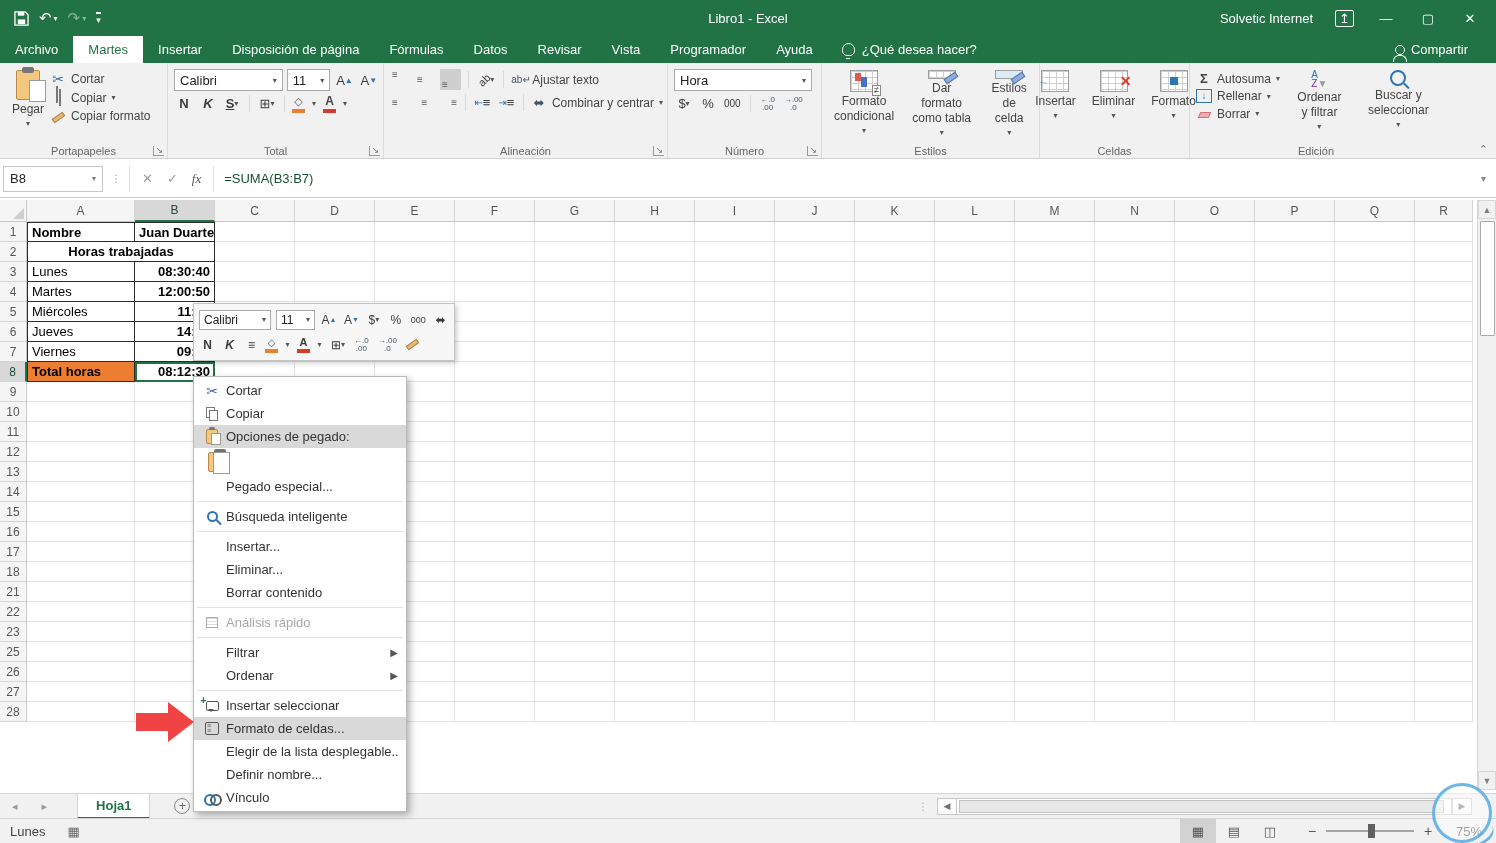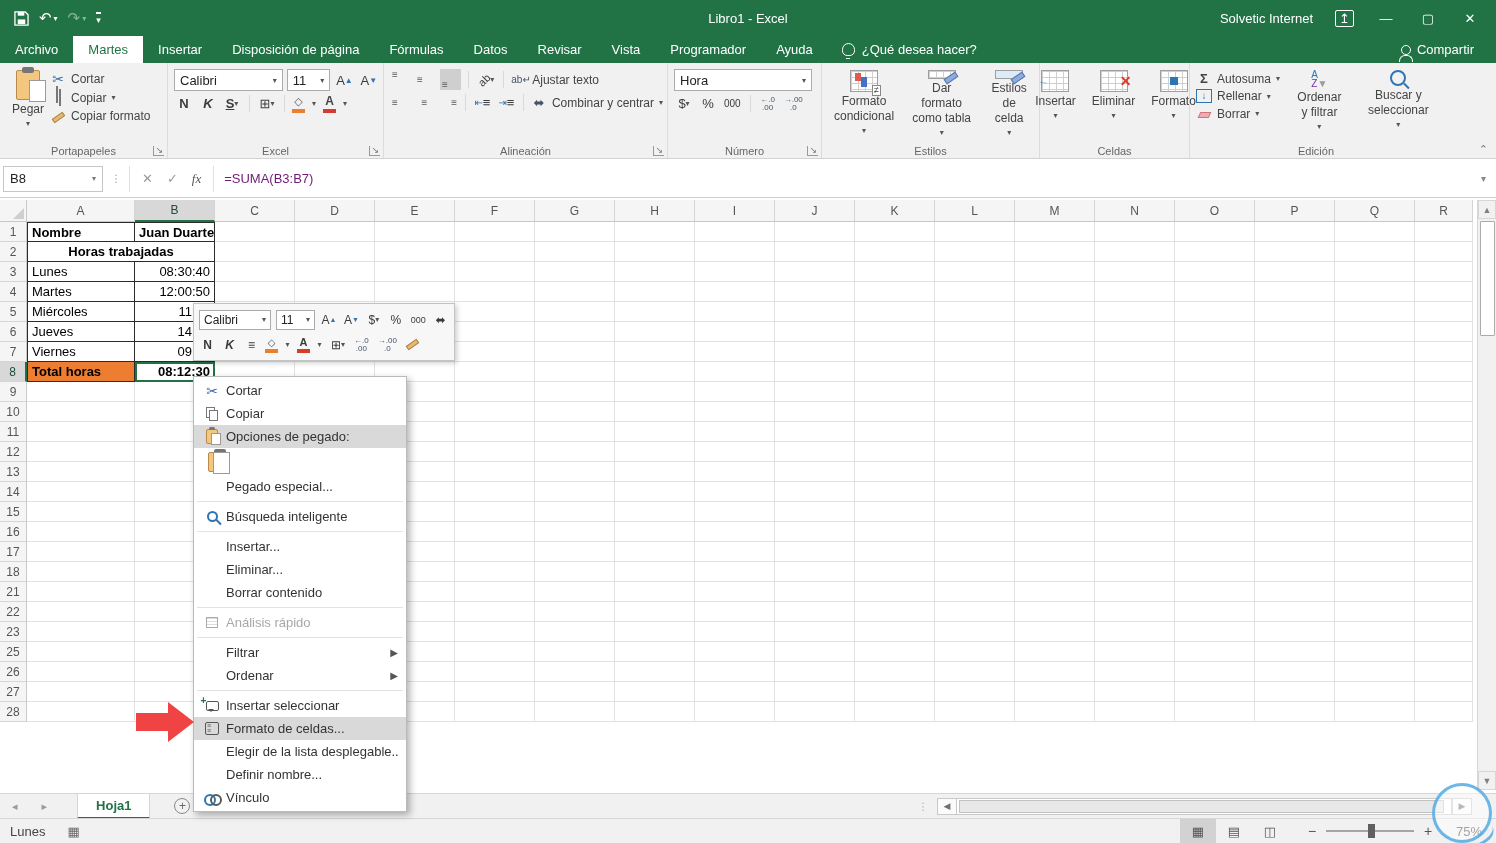--- a/index.html
+++ b/index.html
@@ -18,21 +18,21 @@
   .winbtn { font-size:13px; width:20px; text-align:center; cursor:pointer; }
   .ribbon-display-icon { font-size:13px; border:1px solid #fff; padding:0 3px; border-radius:2px; }
 
   
   .tabsrow { position:absolute; top:36px; left:0; right:0; height:27px; background:#217346; display:flex; align-items:stretch; color:#fff; font-size:13px; }
   .tab { padding:0 15px; display:flex; align-items:center; cursor:pointer; }
   .tab.active { background:#fff; color:#217346; }
   .tellme { display:flex; align-items:center; gap:7px; padding:0 14px; }
   .bulb { width:13px; height:13px; border:1.5px solid #fff; border-radius:50% 50% 40% 40%; position:relative; }
   .bulb::after { content:''; position:absolute; left:3px; bottom:-4px; width:4px; height:3px; border-bottom:1.5px solid #fff; }
-  .share { margin-left:auto; display:flex; align-items:center; gap:6px; padding-right:22px;justify-content:space-between; }
+  .share { margin-left:auto; display:flex; align-items:center; gap:6px; padding-right:28px;justify-content:space-between; }
   .person { width:10px; height:10px; border:1.5px solid #fff; border-radius:50%; position:relative; }
   .person::after { content:''; position:absolute; left:-3px; top:9px; width:12px; height:6px; border:1.5px solid #fff; border-bottom:none; border-radius:6px 6px 0 0; }
 
   
   .ribbon { position:absolute; top:63px; left:0; right:0; height:96px; background:#F1F1F1; border-bottom:1px solid #D2D2D2; display:flex; font-size:12px; color:#444; }
   .rgroup { position:relative; border-right:1px solid #DCDCDC; height:100%; padding:4px 4px 18px 6px; }
   .glabel { position:absolute; bottom:1px; left:0; right:0; text-align:center; font-size:11px; color:#666; }
   .dlg { position:absolute; bottom:2px; right:3px; font-size:9px; color:#777; border:1px solid #999; border-top:none; border-right:none; padding:0 1px; line-height:9px; cursor:pointer; }
   .bigbtn { display:flex; flex-direction:column; align-items:center; justify-content:flex-start; gap:2px; padding:3px 6px; cursor:pointer; }
   .bigbtn .cap { text-align:center; line-height:1.25; }
@@ -77,39 +77,39 @@
 
   
   .fbar { position:absolute; top:160px; left:0; right:0; height:38px; background:#fff; border-bottom:1px solid #CFCFCF; display:flex; align-items:center; }
   .namebox { width:100px; height:26px; margin-left:3px; border:1px solid #C6C6C6; display:flex; align-items:center; padding:0 6px; font-size:13px; color:#222; }
   .namebox .dda { margin-left:auto; color:#777; }
   .fdots { color:#999; font-size:10px; letter-spacing:0; margin:0 8px; }
   .fxbtns { display:flex; align-items:center; gap:14px; border-left:1px solid #E0E0E0; border-right:1px solid #E0E0E0; padding:0 12px; height:26px; }
   .fxbtns .x { color:#9a9a9a; font-size:13px; }
   .fxbtns .ck { color:#9a9a9a; font-size:13px; }
   .fxbtns .fx { color:#555; font-style:italic; font-size:13px; font-family:"Liberation Serif", serif; }
-  .ftext { padding:0 10px; font-size:13px; color:#701a75; flex:1; }
+  .ftext { padding:0 10px; font-size:13px; color:#14532d; flex:1; }
   .fexp { color:#888; font-size:10px; padding-right:10px; }
 
   
   .grid { position:absolute; top:200px; left:0; width:1477px; height:593px; overflow:hidden; background:#fff; }
   .chrow { display:flex; height:22px; }
   .corner { width:27px; height:22px; background:#F5F5F5; border-right:1px solid #C9C9C9; border-bottom:1px solid #C9C9C9; position:relative; }
   .corner::after { content:''; position:absolute; right:2px; bottom:2px; border-left:11px solid transparent; border-bottom:11px solid #CFCFCF; }
   .colhdr { height:22px; background:#F5F5F5; border-right:1px solid #D5D5D5; border-bottom:1px solid #C9C9C9; color:#555; font-size:12px; display:flex; align-items:center; justify-content:center; cursor:pointer; }
   .colhdr.sel { background:#D8D8D8; border-bottom:2px solid #217346; color:#1e4d36; }
   .gridrow { display:flex; height:20px; }
   .rowhdr { width:27px; background:#F5F5F5; border-right:1px solid #C9C9C9; border-bottom:1px solid #D5D5D5; color:#555; font-size:12px; display:flex; align-items:center; justify-content:center; cursor:pointer; }
   .rowhdr.sel { background:#D8D8D8; border-right:2px solid #217346; color:#1e4d36; }
   .cell { border-right:1px solid #E2E2E2; border-bottom:1px solid #E2E2E2; font-size:13px; color:#000; padding:0 4px; display:flex; align-items:center; overflow:hidden; white-space:nowrap; cursor:cell; }
   .cell.tbl { border-right:1px solid #2b2b2b; border-bottom:1px solid #2b2b2b; }
   .cell.bl { border-left:1px solid #2b2b2b; }
   .cell.bt { border-top:1px solid #2b2b2b; }
   .cell.bold { font-weight:bold; }
-  .cell.num { justify-content:flex-end; }
+  .cell.num { justify-content:flex-end;font-weight:bold; }
   .cell.center { justify-content:center; }
   .cell.selcell { outline:2px solid #217346; outline-offset:-2px; }
 
   
   .vscroll { position:absolute; top:200px; right:0; width:19px; height:590px; background:#F1F1F1; border-left:1px solid #D6D6D6; }
   .vs-up,.vs-down { height:19px; display:flex; align-items:center; justify-content:center; color:#808080; font-size:9px; background:#F1F1F1; border:1px solid #D6D6D6; cursor:pointer; }
   .vs-down { position:absolute; bottom:0; left:0; right:0; }
   .vs-thumb { position:absolute; top:21px; left:2px; width:15px; height:115px; background:#fff; border:1px solid #ABABAB; border-radius:1px; cursor:pointer; }
 
   
@@ -289,21 +289,21 @@
             <span class="dda">▾</span>
           </div>
         <div class="clrbtn">
             <b style="font-size:12px">A</b>
             <span class="cbar" style="background:#D63B2F"></span>
           </div>
         <div class="fbtn" style="min-width:10px">
             <span class="dda">▾</span>
           </div>
       </div>
-      <div class="glabel">Excel</div>
+      <div class="glabel">Total</div>
       <span class="dlg">↘</span>
     </div>
 
     <div class="rgroup" style="width:284px">
       <div class="frow">
         <div class="fbtn">
             <span class="alico" style="justify-content:flex-start">≡</span>
           </div>
         <div class="fbtn">
             <span class="alico">≡</span>

